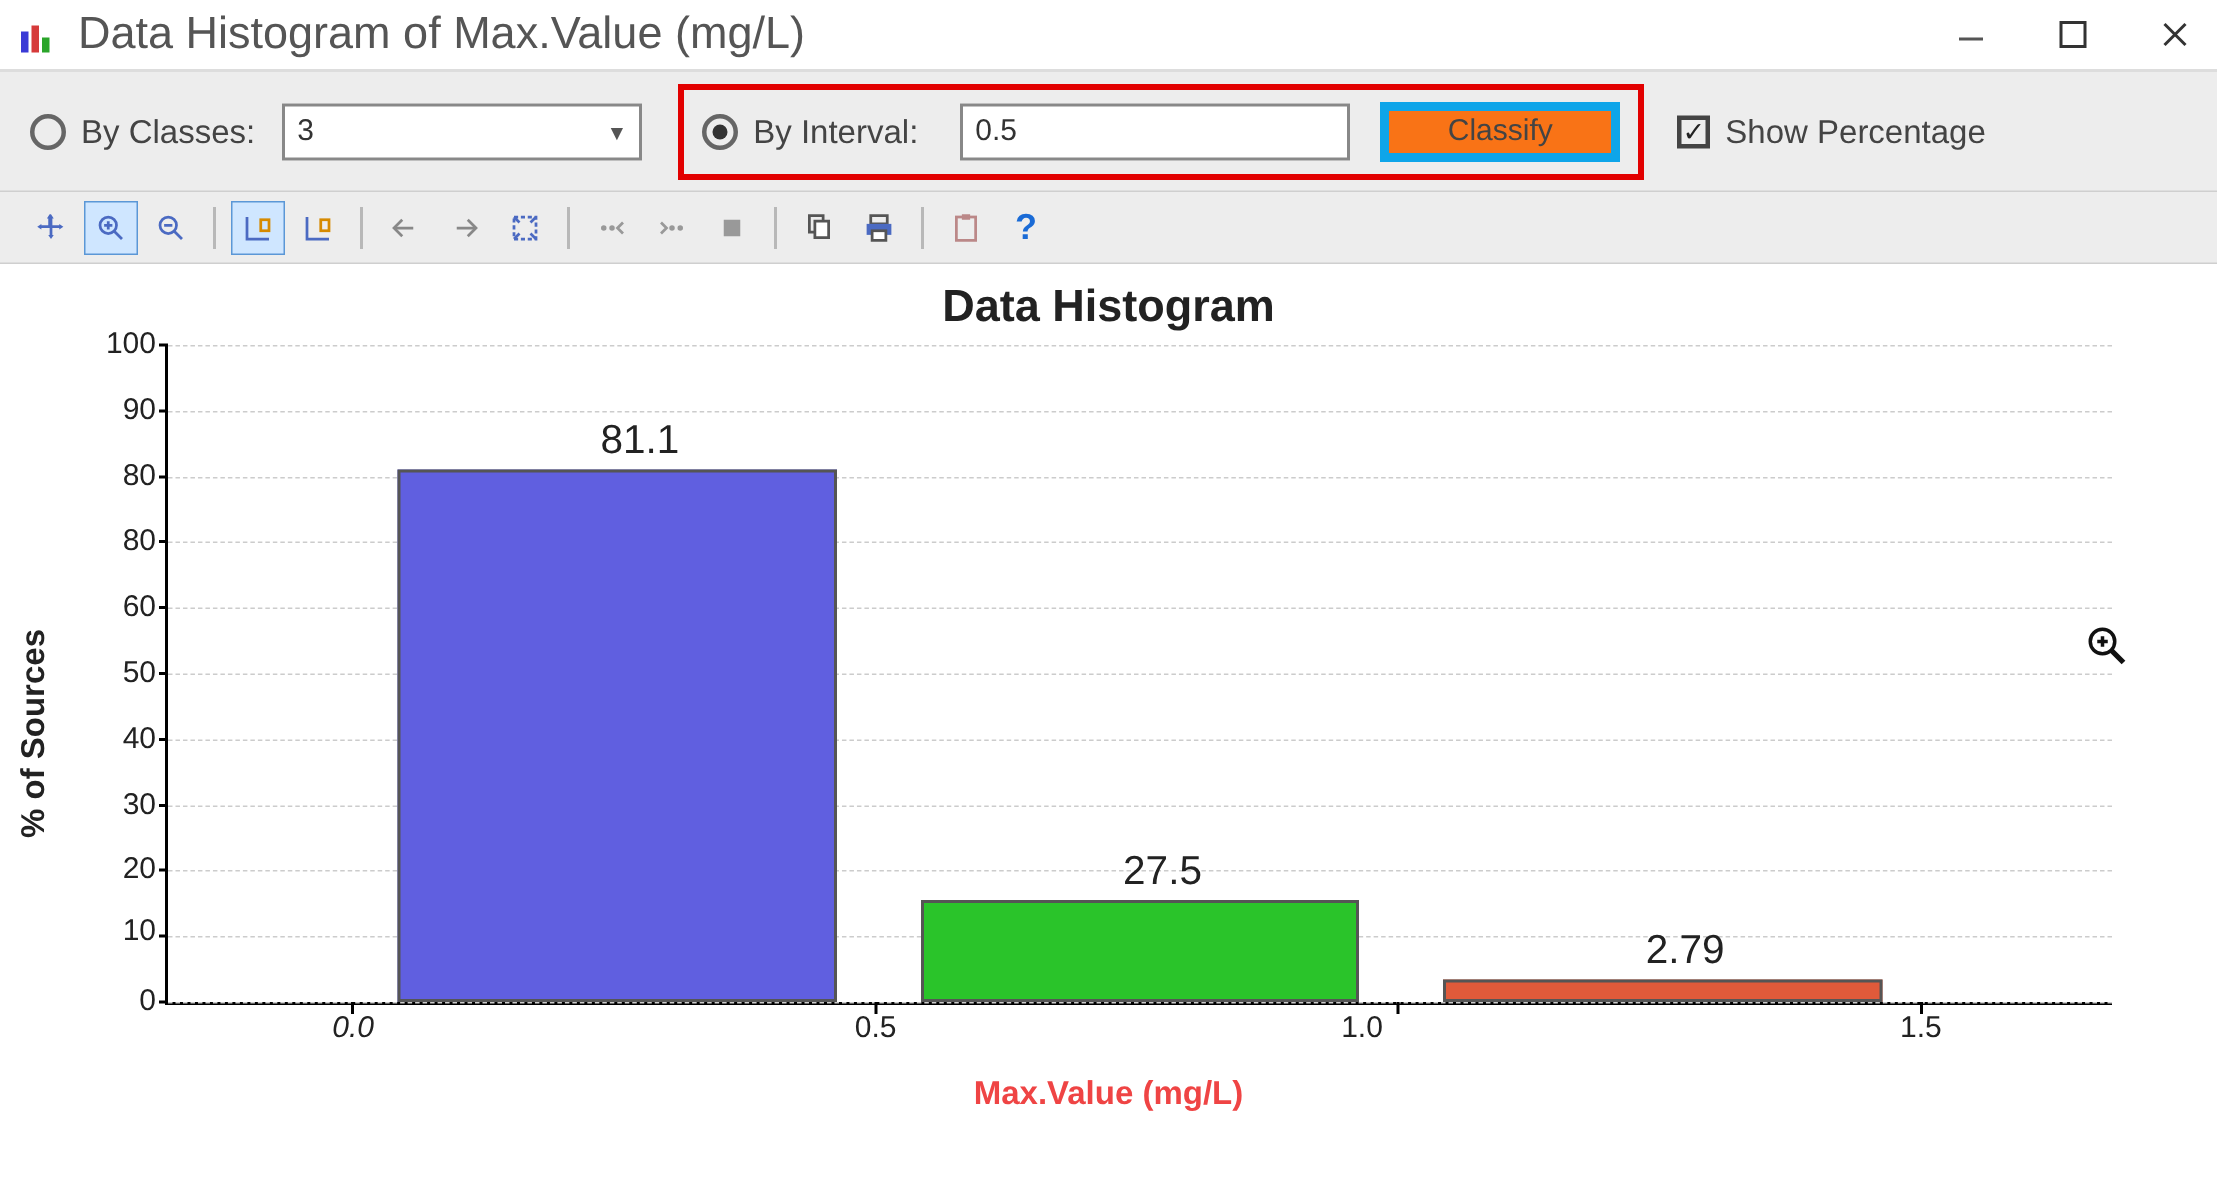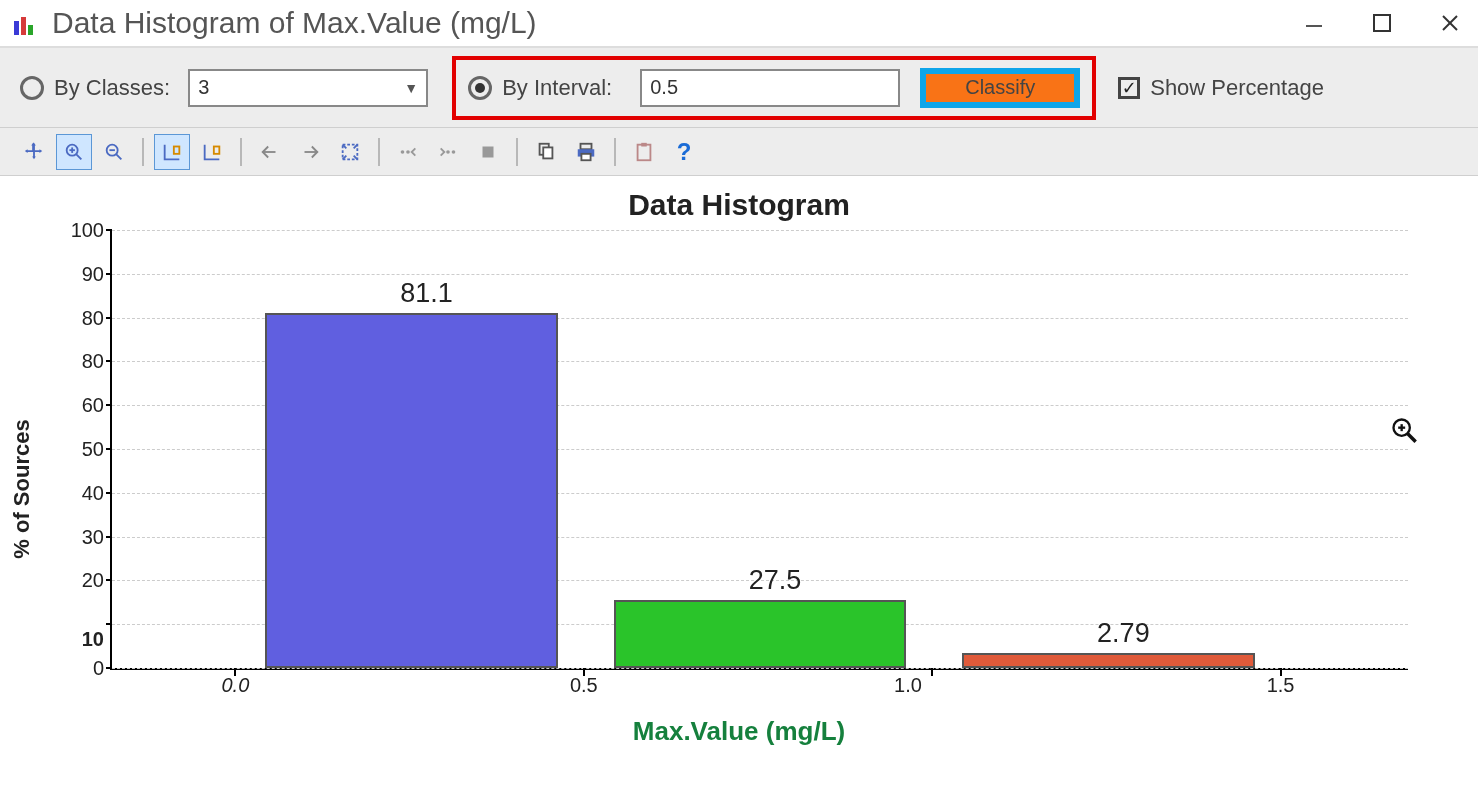--- a/index.html
+++ b/index.html
@@ -44,21 +44,21 @@
   .ytick { position:absolute; left:-50px; width:42px; text-align:right; font-size:20px; color:#222; transform:translateY(-50%); }
   .ytick-mark { position:absolute; left:-6px; width:6px; height:2px; background:#000; transform:translateY(-50%); }
 
   .bar { position:absolute; bottom:0; border:2px solid #555; }
   .bar-label { position:absolute; transform:translate(-50%,-100%); font-size:27px; color:#222;margin-left:15px; }
 
   .xaxis { position:relative; margin-left:80px; margin-right:40px; height:40px; }
   .xtick { position:absolute; top:4px; font-size:20px; color:#222; transform:translateX(-50%); }
   .xtick-mark { position:absolute; top:-2px; width:2px; height:8px; background:#000; transform:translateX(-50%); }
 
-  .xlabel { text-align:center; font-size:26px; font-weight:bold; color:#15803d; margin-top:6px; }
+  .xlabel { text-align:center; font-size:22px; font-weight:bold; color:#ef4444; margin-top:6px; }
 
   .cursor-mag { position:absolute; right:60px; top:240px; color:#111; font-size:22px; }
 </style>
 </head>
 <body>
 
 <div class="titlebar">
   <span class="icon-slot">
     <svg width="24" height="24" viewBox="0 0 24 24">
       <rect x="2" y="8" width="5" height="14" fill="#3a3ad6"></rect>
@@ -211,21 +211,21 @@
 
 <div class="chart-area">
   <div class="chart-title">Data Histogram</div>
   <div class="ylabel">% of Sources</div>
 
   <div class="plot-wrap" id="plot">
       <div class="grid-h" style="top: 438px;"></div>
       <div class="ytick" style="top: 438px;">0</div>
       <div class="ytick-mark" style="top: 438px;"></div>
       <div class="grid-h" style="top: 394.2px;"></div>
-      <div class="ytick" style="top: 409px; font-weight: bold;">10</div>
+      <div class="ytick" style="top: 391px;">10</div>
       <div class="ytick-mark" style="top: 394.2px;"></div>
       <div class="grid-h" style="top: 350.4px;"></div>
       <div class="ytick" style="top: 350.4px;">20</div>
       <div class="ytick-mark" style="top: 350.4px;"></div>
       <div class="grid-h" style="top: 306.6px;"></div>
       <div class="ytick" style="top: 306.6px;">30</div>
       <div class="ytick-mark" style="top: 306.6px;"></div>
       <div class="grid-h" style="top: 262.8px;"></div>
       <div class="ytick" style="top: 262.8px;">40</div>
       <div class="ytick-mark" style="top: 262.8px;"></div>

